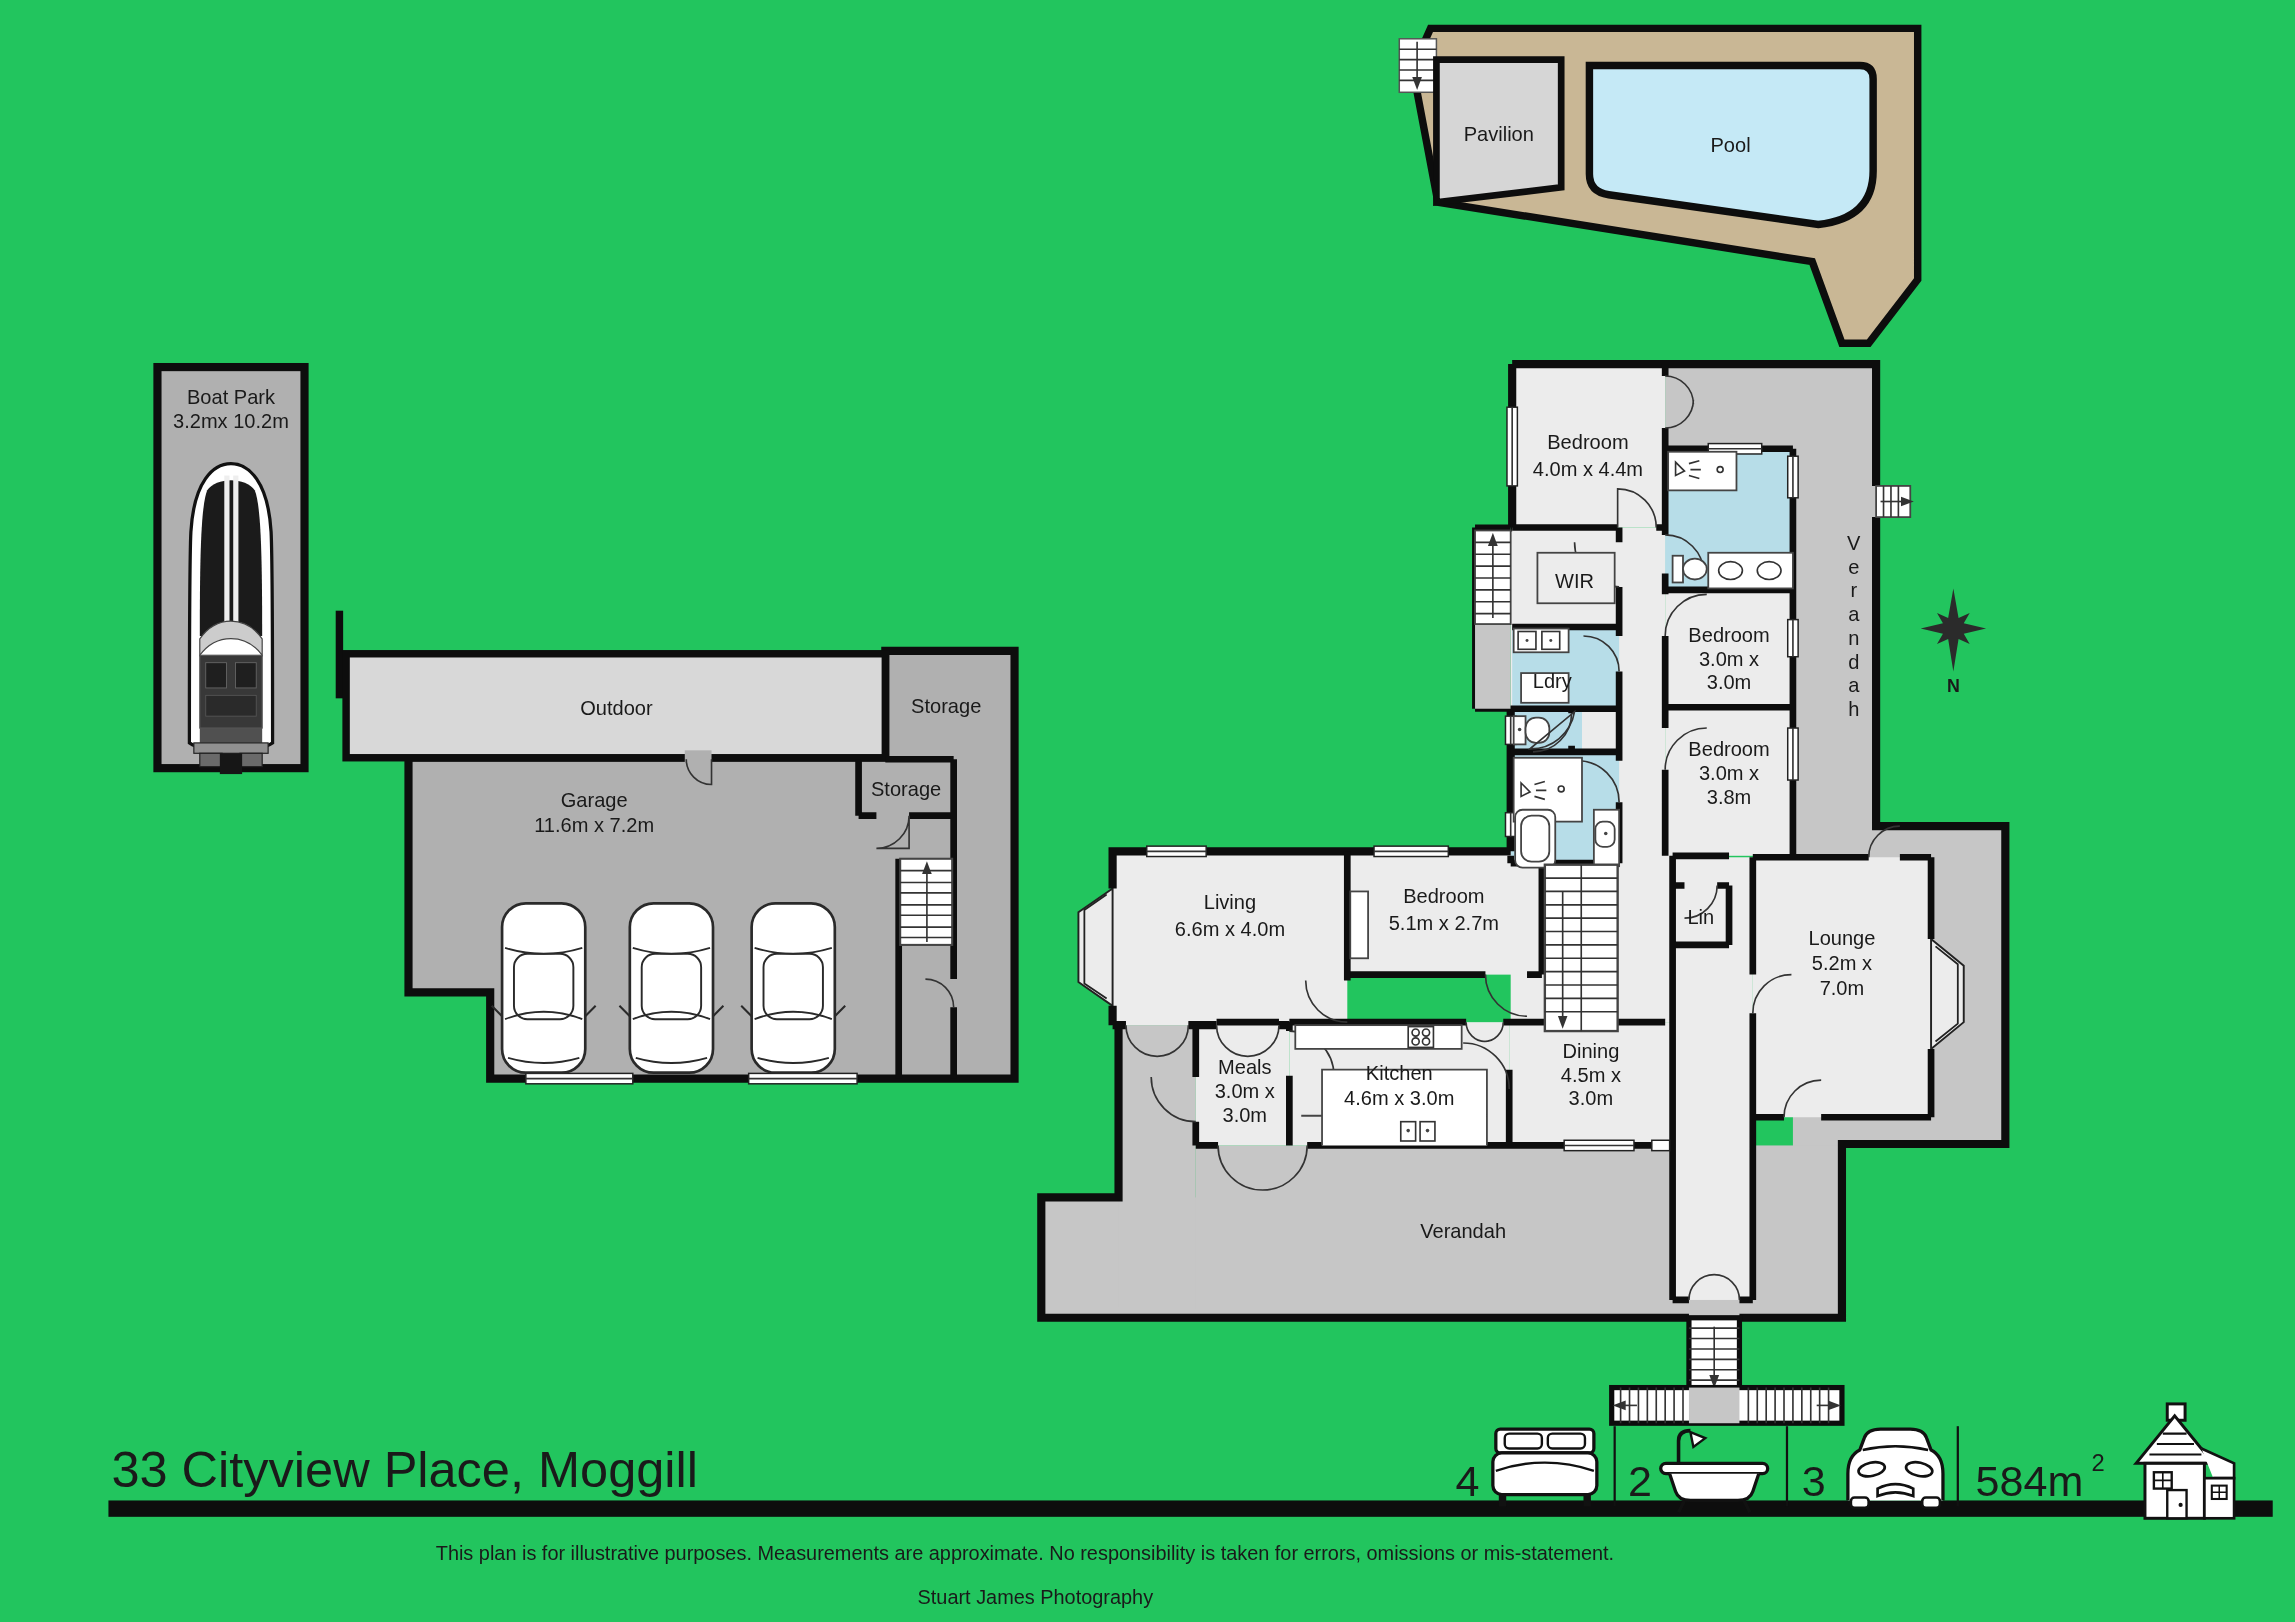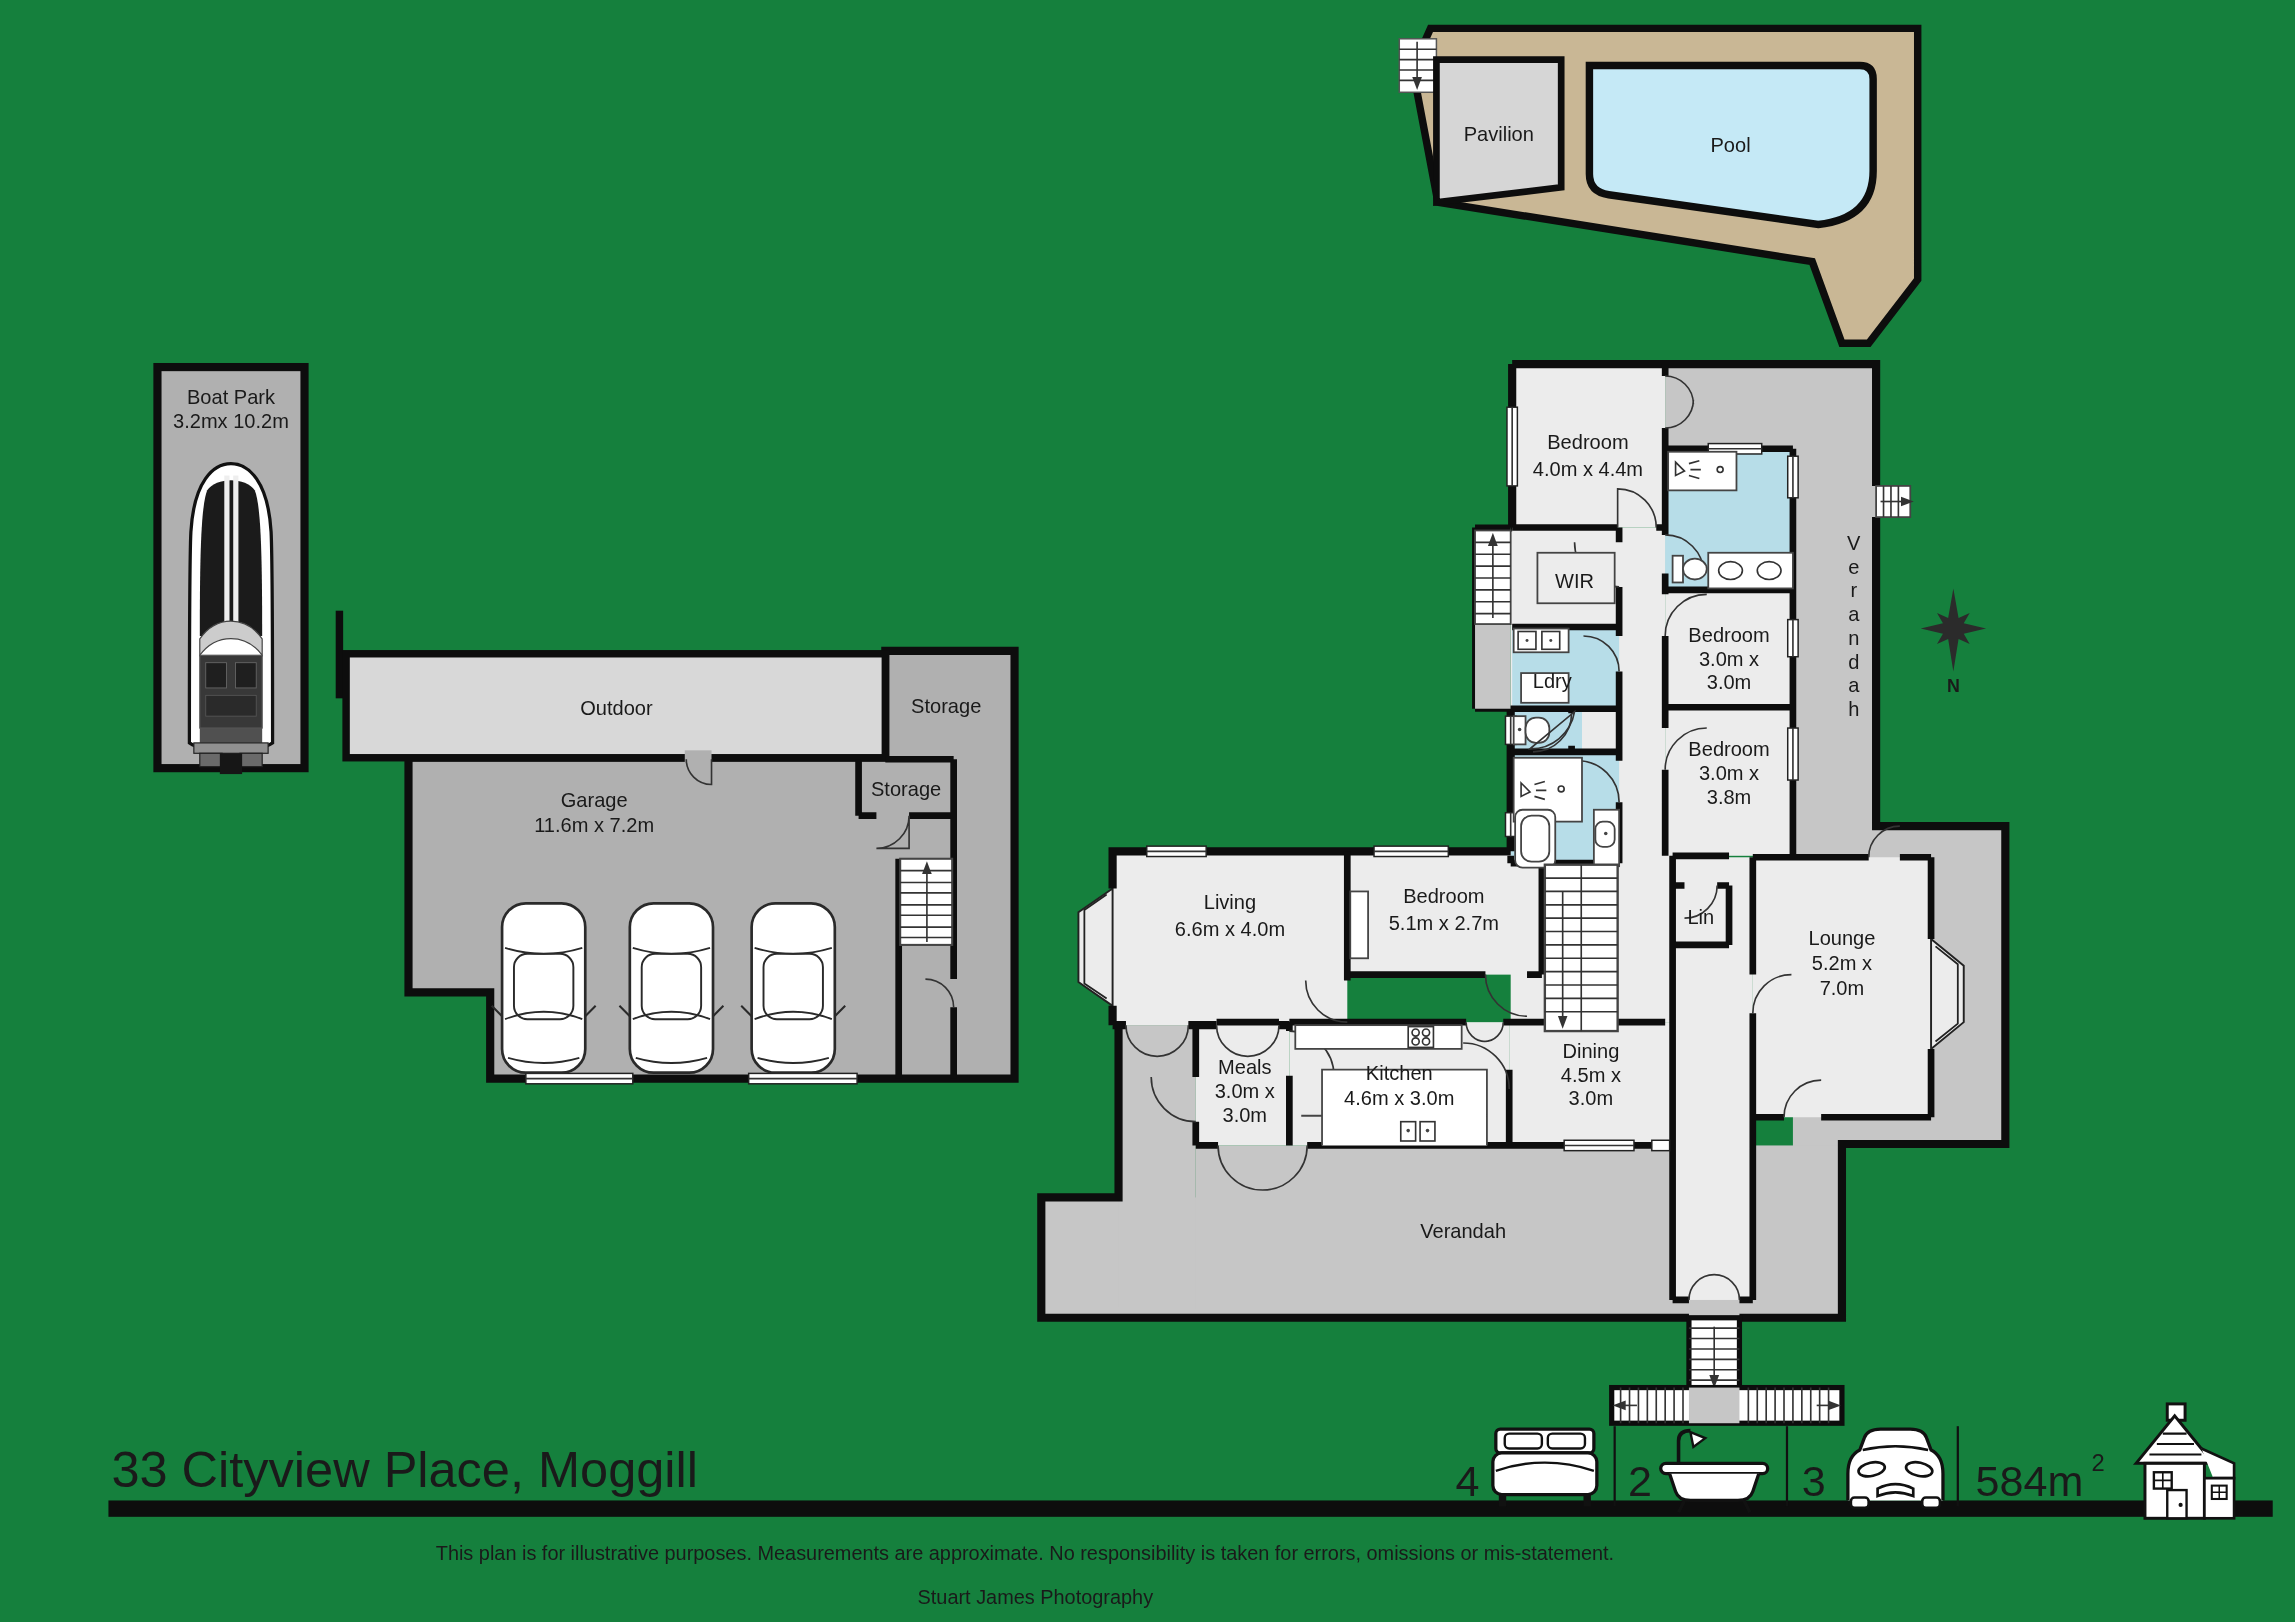--- a/index.html
+++ b/index.html
@@ -1,16 +1,16 @@
 <!DOCTYPE html>
 <html style="font-size:10.5px"><head>
 <meta charset="utf-8">
 <style>
   html,body{margin:0;padding:0;background:#ffffff;}
-  .page{width:100%;aspect-ratio:3508/2480;background:#15803d;text-decoration:underline;}
+  .page{width:100%;aspect-ratio:3508/2480;background:#22c55e;text-decoration:underline;}
   svg{display:block;width:100%;height:100%;}
   text{font-family:"Liberation Sans",sans-serif;fill:#1a1a1a;}
   .lbl{font-size:13.5px;text-anchor:middle;}
   .addr{font-size:34px;text-anchor:start;}
   .stat{font-size:29px;text-anchor:middle;}
   .statsup{font-size:16px;text-anchor:start;}
   .foot{font-size:13.4px;text-anchor:middle;}
   .wall{stroke:#0d0d0d;fill:none;stroke-linecap:butt;}
   .thin{stroke:#333;fill:none;stroke-width:1.1;}
   .fix{stroke:#444;fill:#ffffff;stroke-width:1.2;}

